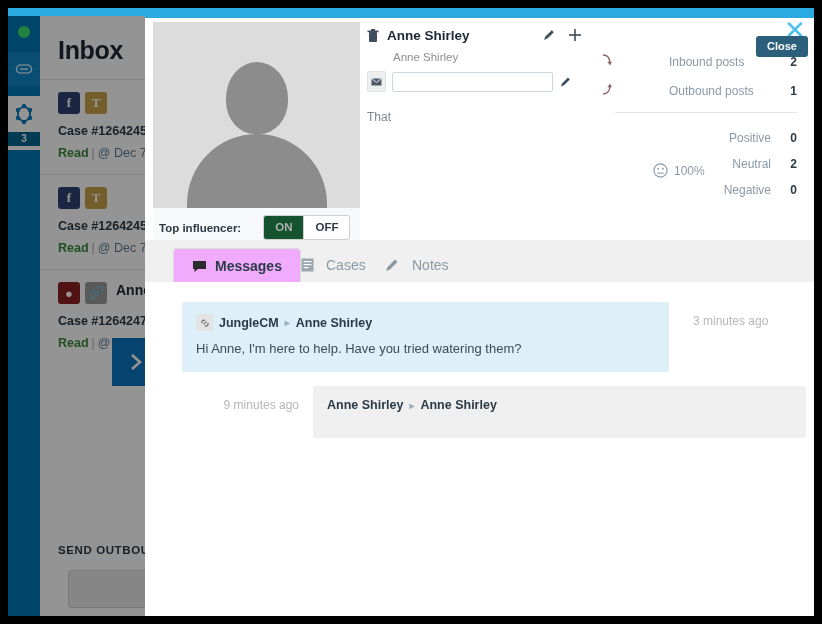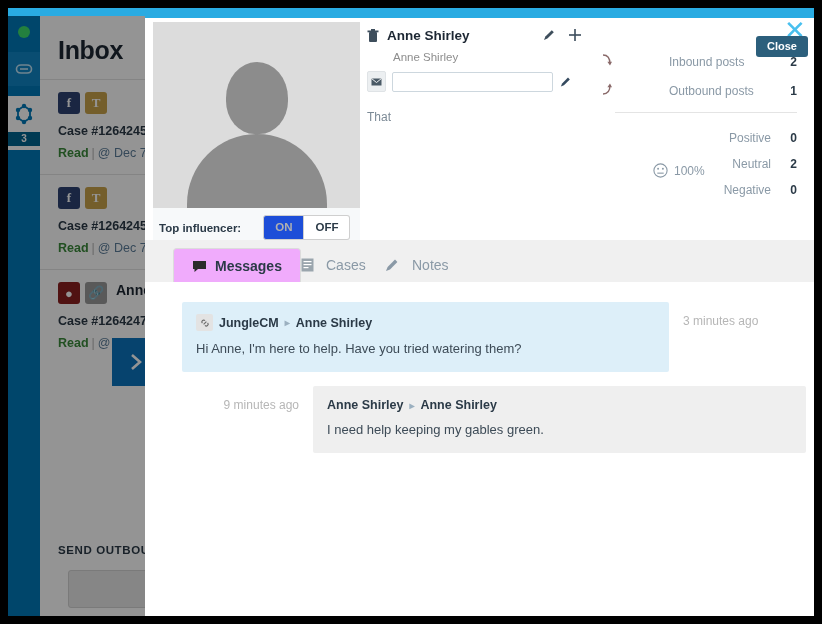--- a/index.html
+++ b/index.html
@@ -261,21 +261,21 @@
     font-weight: bold;
     color: #2b3a47;
     margin-right: 22px;
   }
   .toggle-group { display: flex; }
   .toggle-btn {
     border: 1px solid #cfcfcf;
     font-size: 11.5px;
     font-weight: bold;
     padding: 5px 11px 6px 11px;
-    background: #1d4ed8;
+    background: #14532d;
     color: #b0b0b0;
   }
   .toggle-btn.on-state { border-radius: 3px 0 0 3px; }
   .toggle-btn.off-state {
     border-radius: 0 3px 3px 0;
     border-left: none;
     background: #ffffff;
     color: #2b3a47;
   }
 
@@ -431,21 +431,21 @@
     left: 0; top: 268px;
     width: 669px;
     height: 334px;
     background: #ffffff;
   }
   .msg-in-wrap, .msg-out-wrap {
     position: relative;
     display: flex;
     align-items: flex-start;
   }
-  .msg-in-wrap { margin: 20px 0 0 37px; }
+  .msg-in-wrap { margin: 20px 0 0 37px; gap: 10px; }
   .bubble {
     box-sizing: border-box;
     padding: 12px 14px 16px 14px;
     border-radius: 2px;
   }
   .bubble-in {
     width: 487px;
     background: #ddeff9;
   }
   .bubble-out {
@@ -721,19 +721,18 @@
       </div>
 
       <div class="msg-out-wrap">
         <div class="msg-time">9 minutes ago</div>
         <div class="bubble bubble-out">
           <div class="msg-head">
             <span>Anne Shirley</span>
             <span class="msg-arrow">▸</span>
             <span>Anne Shirley</span>
           </div>
-          <div class="msg-body">I need help keeping my gables green.</div>
         </div>
       </div>
 
     </div>
   </div>
 </div>
 
 </body></html>

